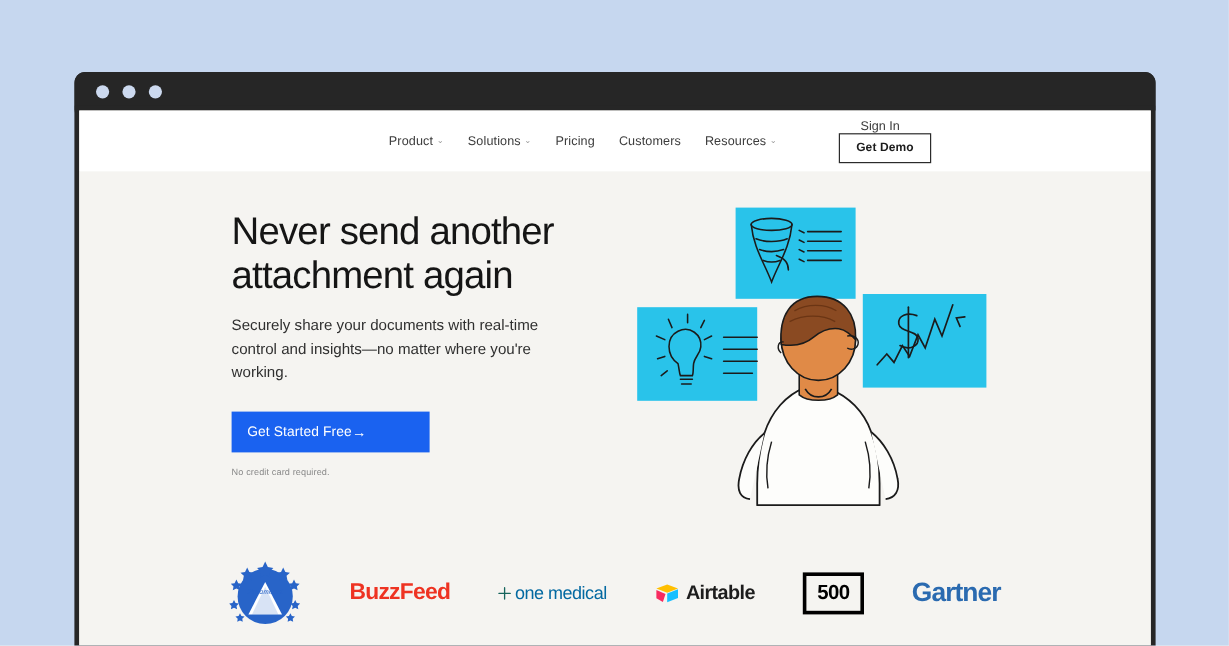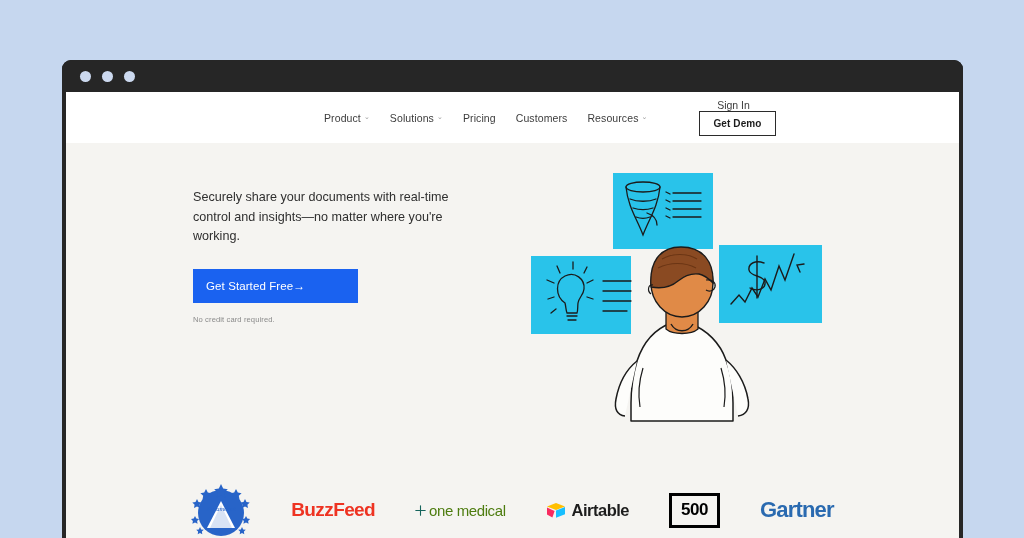--- a/index.html
+++ b/index.html
@@ -223,32 +223,32 @@
 
   #logos {
     margin-top: 24px;
     display: flex;
     align-items: center;
     justify-content: center;
     gap: 40px;
     padding: 0 95px;
   }
 
-  .logo { display: flex; align-items: center; margin-top: 16px; }
+  .logo { display: flex; align-items: center; }
 
   .logo-buzzfeed {
     font-size: 19px;
     font-weight: bold;
     color: #ee3322;
     letter-spacing: -.6px;
   }
 
   .logo-onemedical {
     font-size: 15px;
-    color: #4d7c0f;
+    color: #0369a1;
     letter-spacing: -.4px;
     display: flex;
     align-items: center;
     gap: 3px;
   }
 
   .logo-airtable {
     font-size: 16.5px;
     font-weight: bold;
     color: #1d1d1d;
@@ -328,20 +328,22 @@
         <div id="nav-actions">
           <span id="signin">Sign In</span>
           <button id="get-demo">Get Demo</button>
         </div>
       </div>
     </div>
 
     <div id="hero">
 
       <div id="hero-copy">
+        <h1 id="headline">Never send another
+attachment again</h1>
         <p id="subhead">Securely share your documents with real-time control and insights—no matter where you're working.</p>
         <button id="cta">
           <span>Get Started Free</span>
           <span id="cta-arrow">→</span>
         </button>
         <div id="fineprint">No credit card required.</div>
       </div>
 
       <svg id="hero-art" viewBox="0 0 340 260">
 

